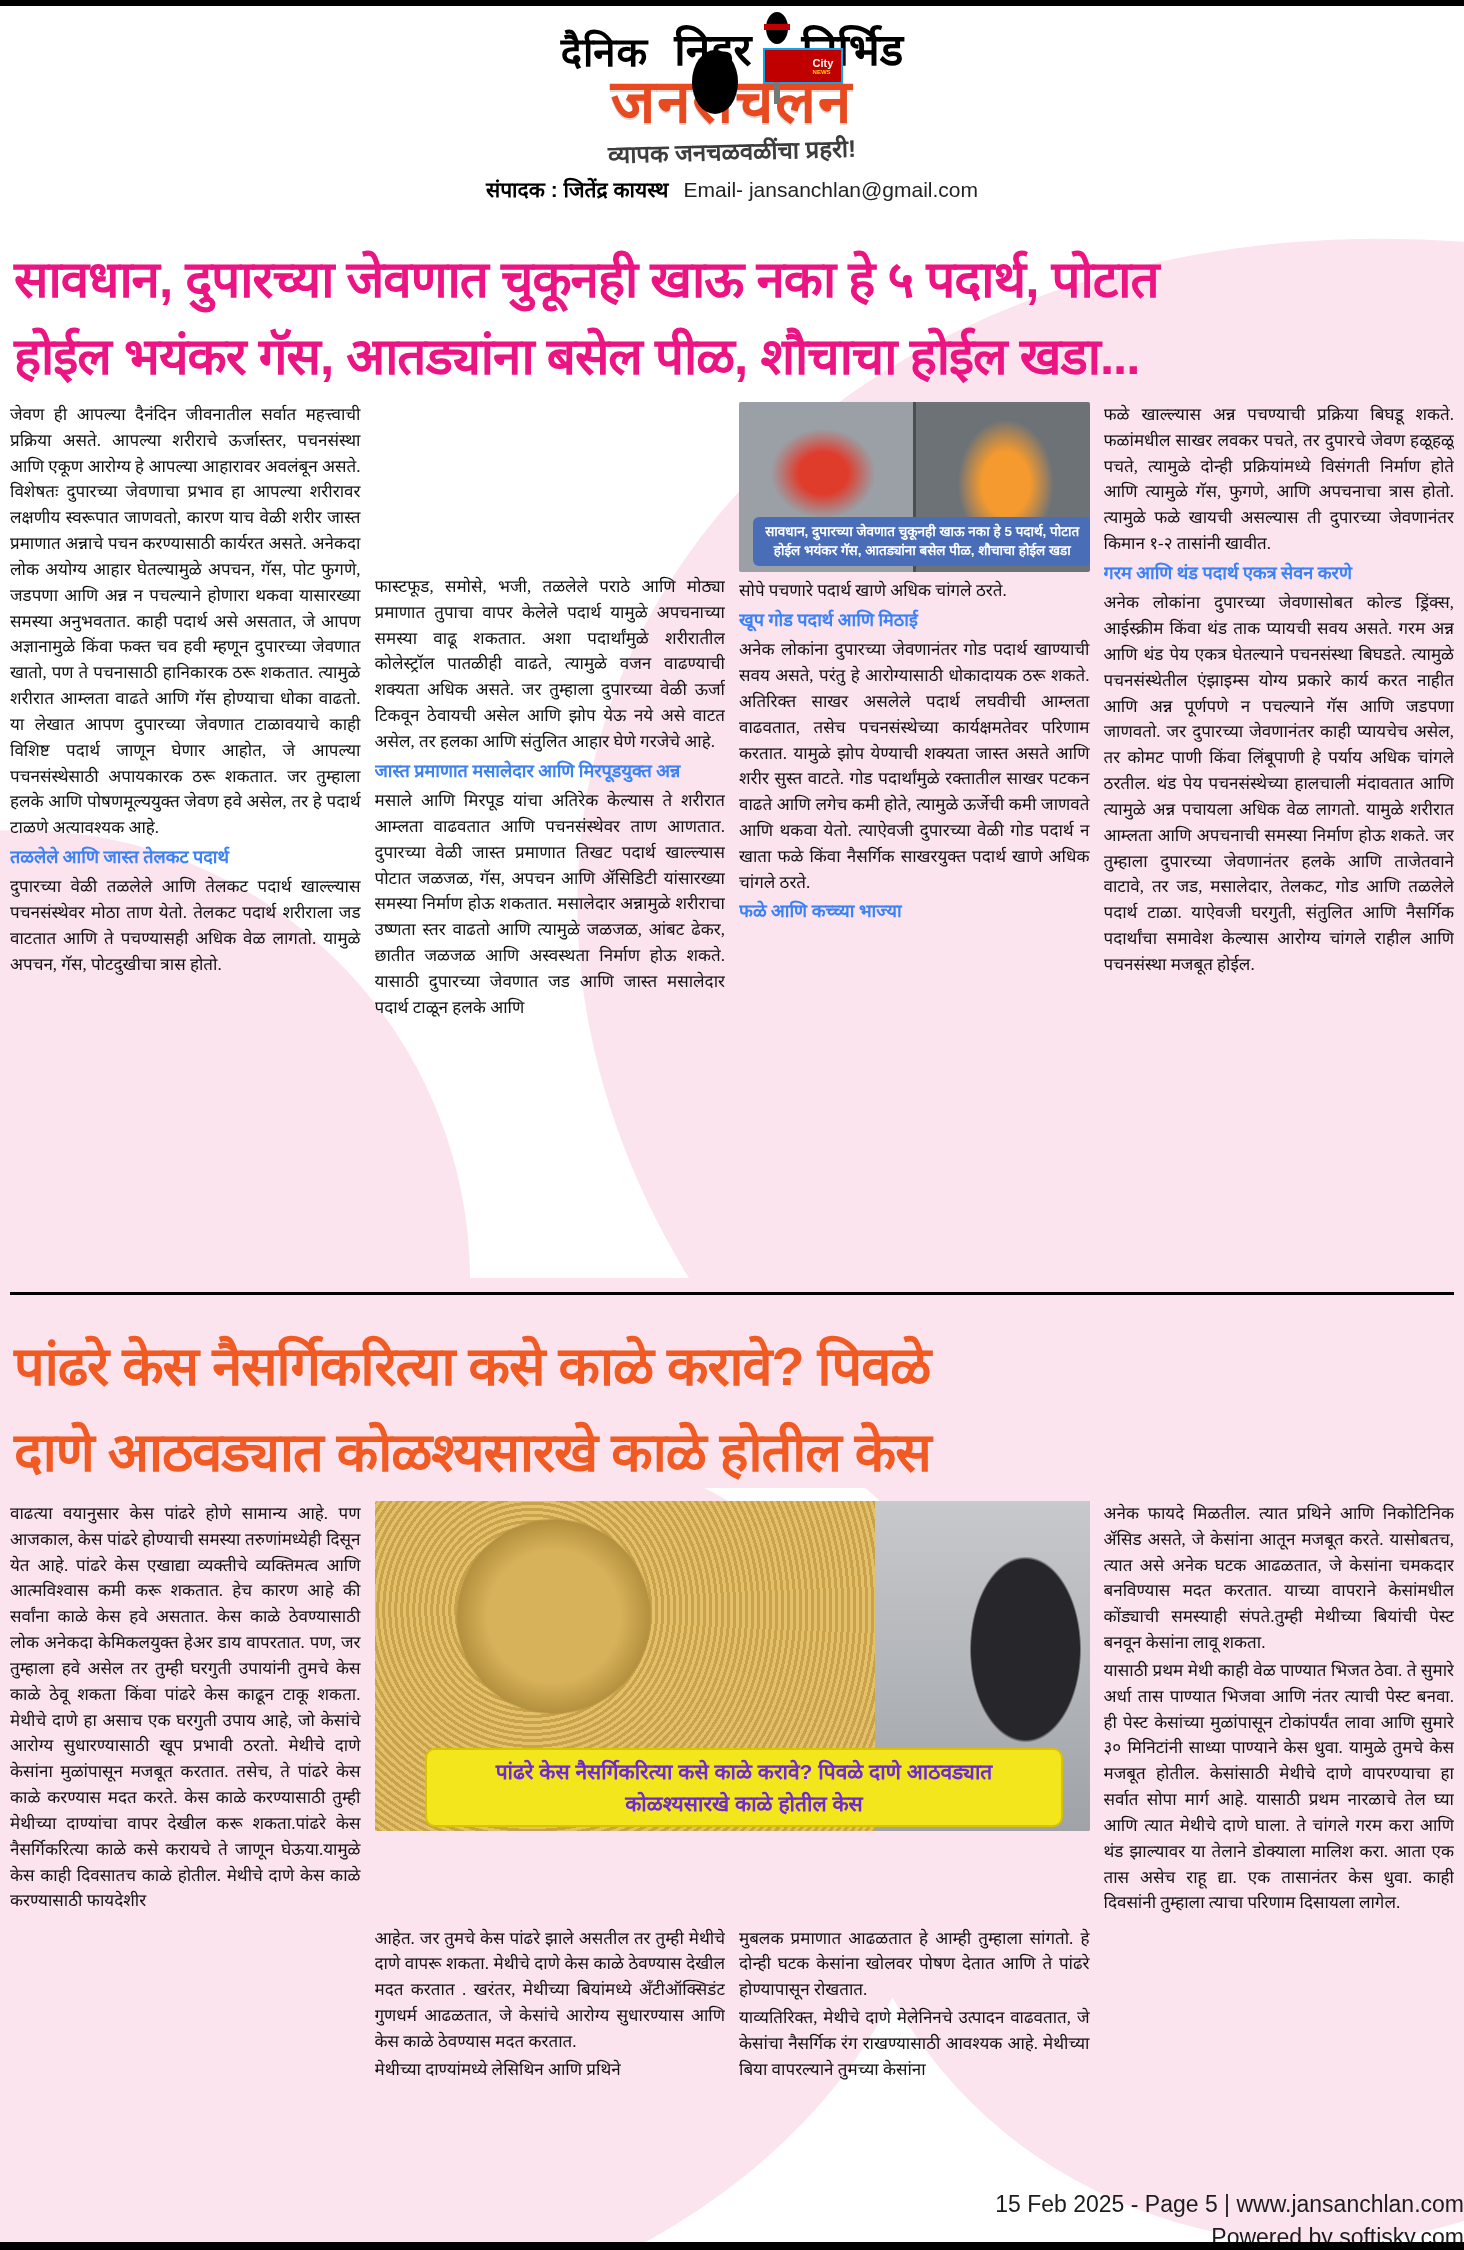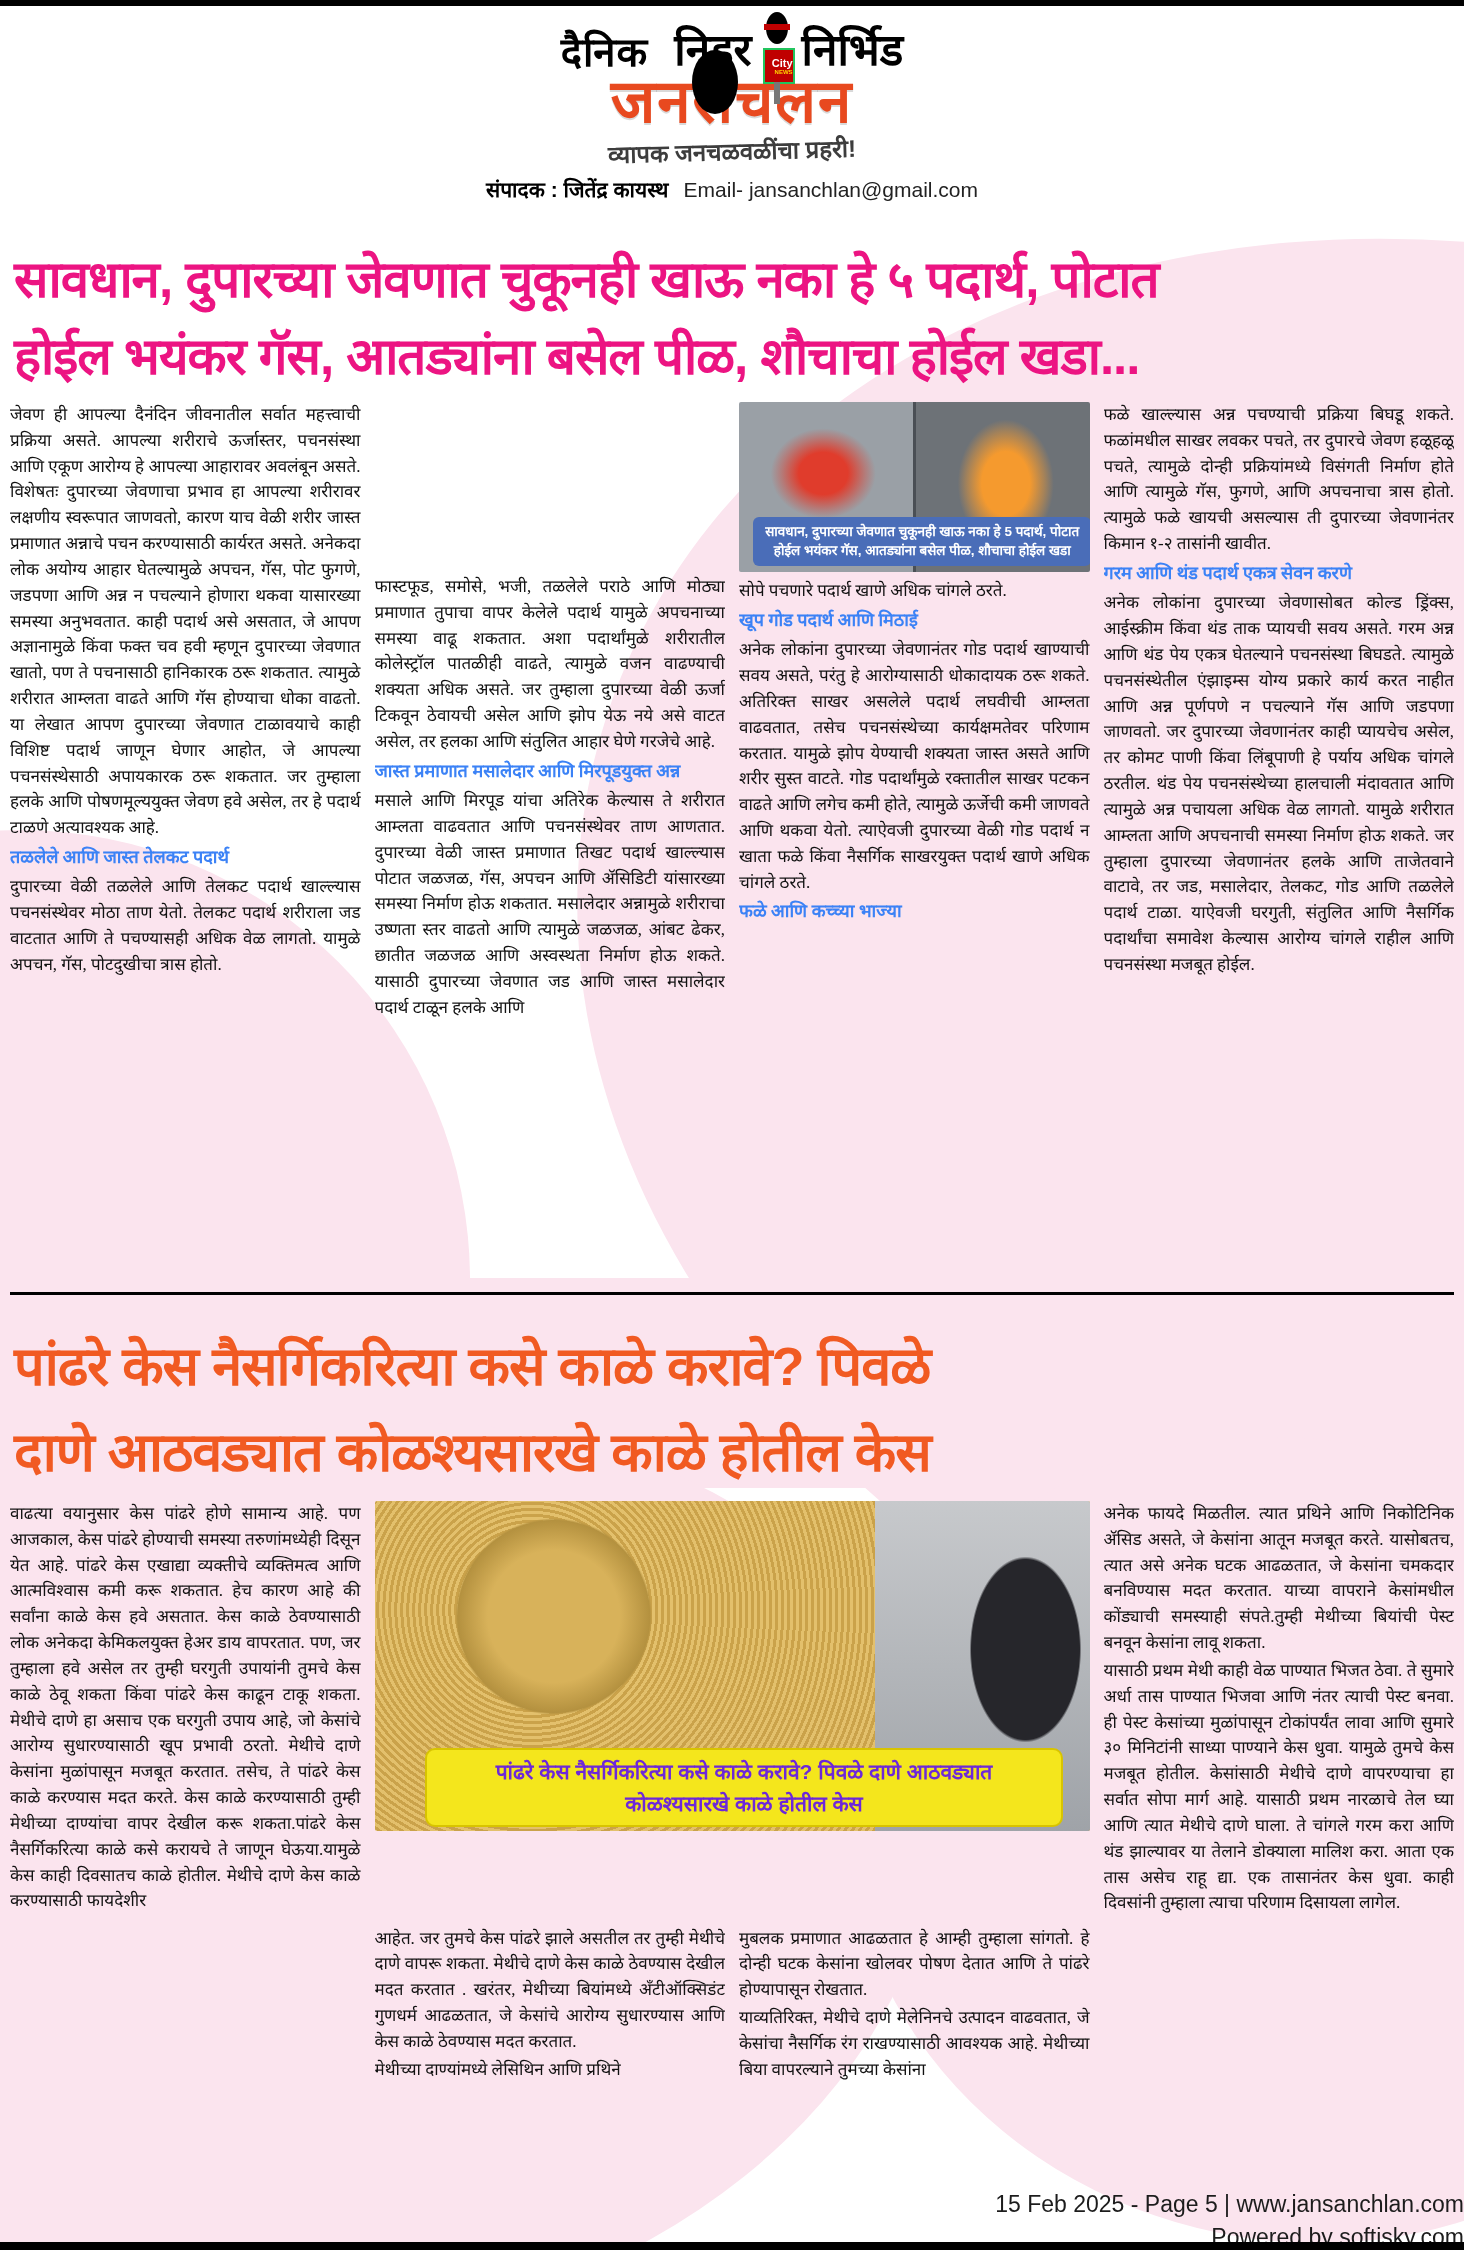--- a/index.html
+++ b/index.html
@@ -28,21 +28,21 @@
   .layer{position:relative;z-index:1;}
 
   
   .masthead{position:relative;height:224px;text-align:center;padding-top:8px;}
   .mast-row{display:flex;justify-content:center;align-items:flex-end;gap:26px;height:70px;}
   .daily{font-family:"Liberation Sans","DejaVu Sans",sans-serif;font-weight:bold;font-size:40px;color:#000;letter-spacing:1px;}
   .nidar-wrap{display:flex;align-items:flex-end;gap:10px;font-family:"Liberation Sans","DejaVu Sans",sans-serif;font-weight:bold;font-size:44px;color:#000;}
   .mic{position:relative;width:30px;height:92px;margin-bottom:-26px;}
   .mic .head{position:absolute;top:0;left:4px;width:22px;height:32px;background:#000;border-radius:50%;}
   .mic .stripe{position:absolute;top:12px;left:2px;width:26px;height:6px;background:#c00000;}
-  .mic .badge{position:absolute;top:36px;left:1px;width:28px;height:32px;background:#c00000;border:2px solid #22c55e;color:#fff;font-family:"Liberation Sans",sans-serif;font-size:11px;line-height:1;display:flex;flex-direction:column;align-items:flex-end;justify-content:center;}
+  .mic .badge{position:absolute;top:36px;left:1px;width:28px;height:32px;background:#c00000;border:2px solid #0ea5e9;color:#fff;font-family:"Liberation Sans",sans-serif;font-size:11px;line-height:1;display:flex;flex-direction:column;align-items:flex-start;justify-content:center;padding-left:48px;}
   .mic .badge .news{font-size:6px;color:#ffd400;font-weight:bold;}
   .mic .stem{position:absolute;top:70px;left:12px;width:6px;height:22px;background:#777;}
   .mic2{position:absolute;top:50px;left:692px;width:46px;height:64px;background:#000;border-radius:50%;z-index:2;}
   .brand{font-family:"Liberation Sans","DejaVu Sans",sans-serif;font-weight:800;font-size:60px;line-height:1;color:#e8491f;letter-spacing:2px;margin-top:-6px;text-shadow:0 2px 0 rgba(0,0,0,.15);}
   .tagline{font-family:"Liberation Sans",sans-serif;font-weight:bold;font-size:24px;color:#3d3d3d;margin-top:2px;transform:rotate(-1.5deg);}
   .editor-line{font-size:21px;margin-top:8px;color:#000;}
   .editor-line .ed{font-family:"Liberation Sans",sans-serif;font-weight:bold;}
   .editor-line .em{font-family:"Liberation Sans",sans-serif;color:#222;margin-left:10px;}
 
   

